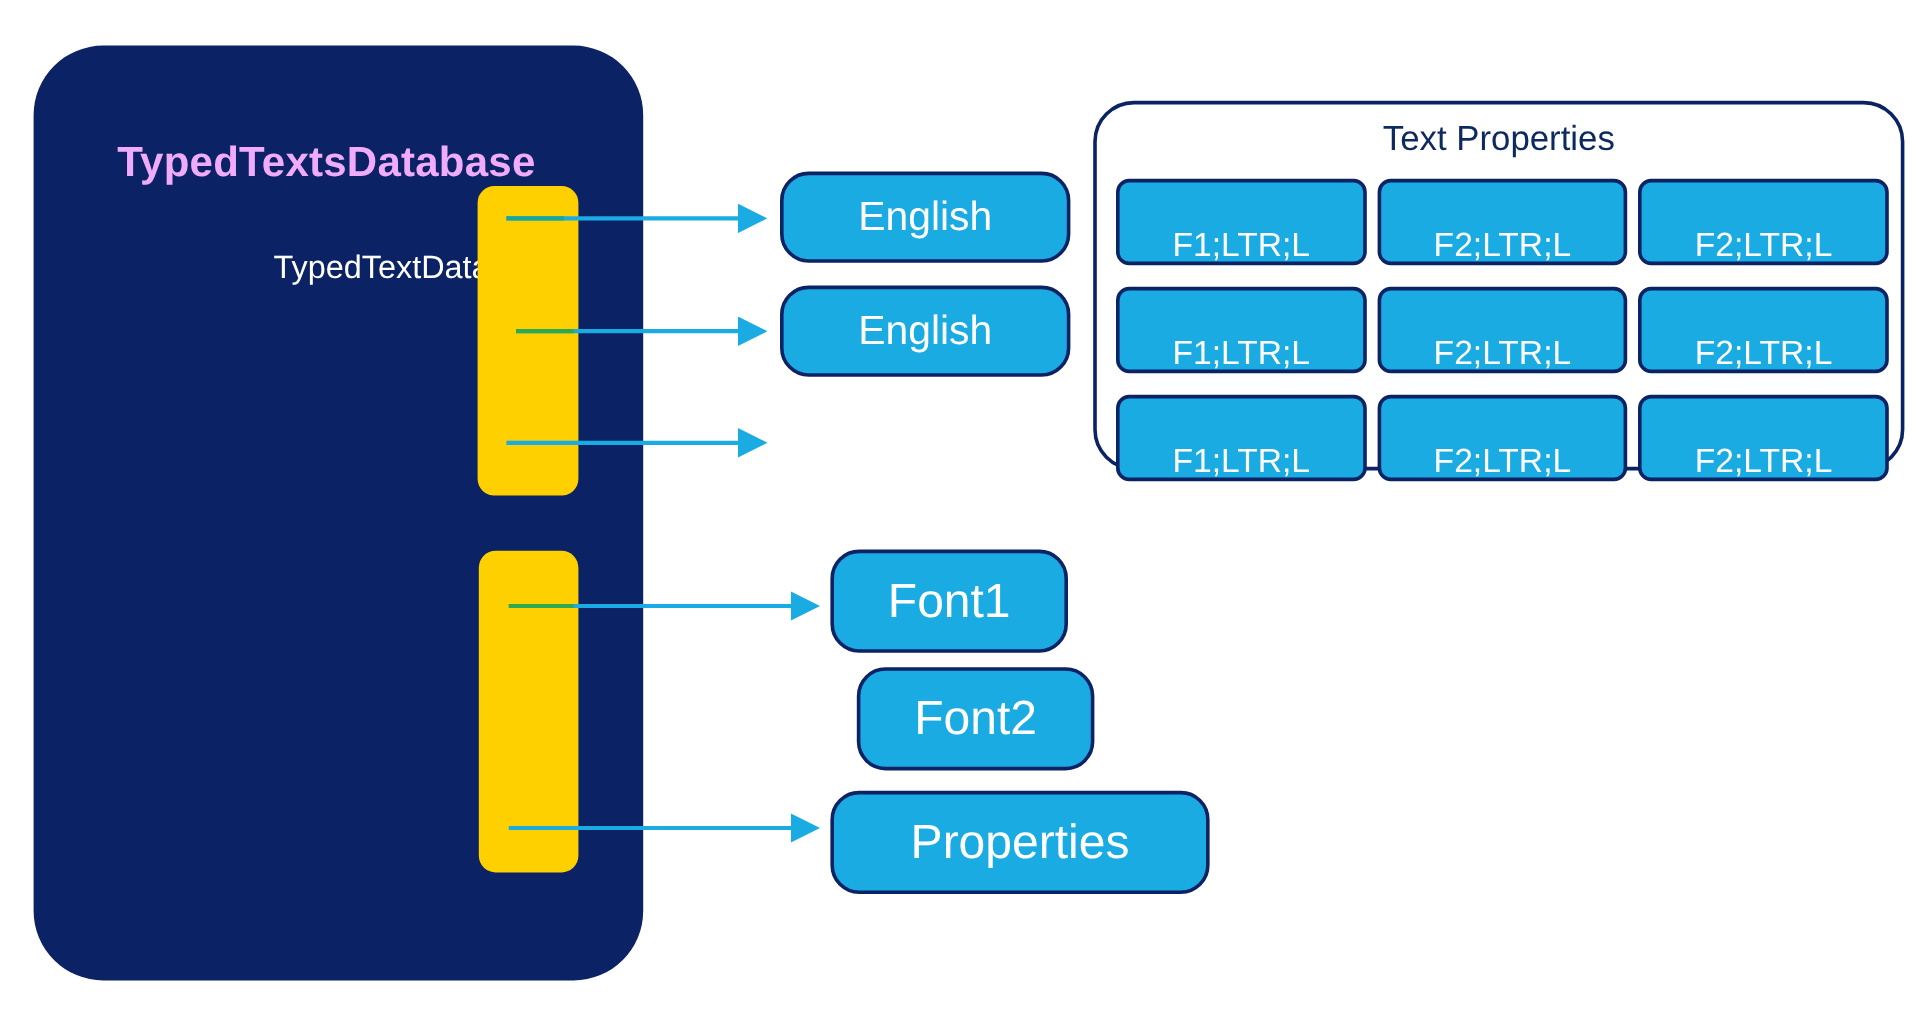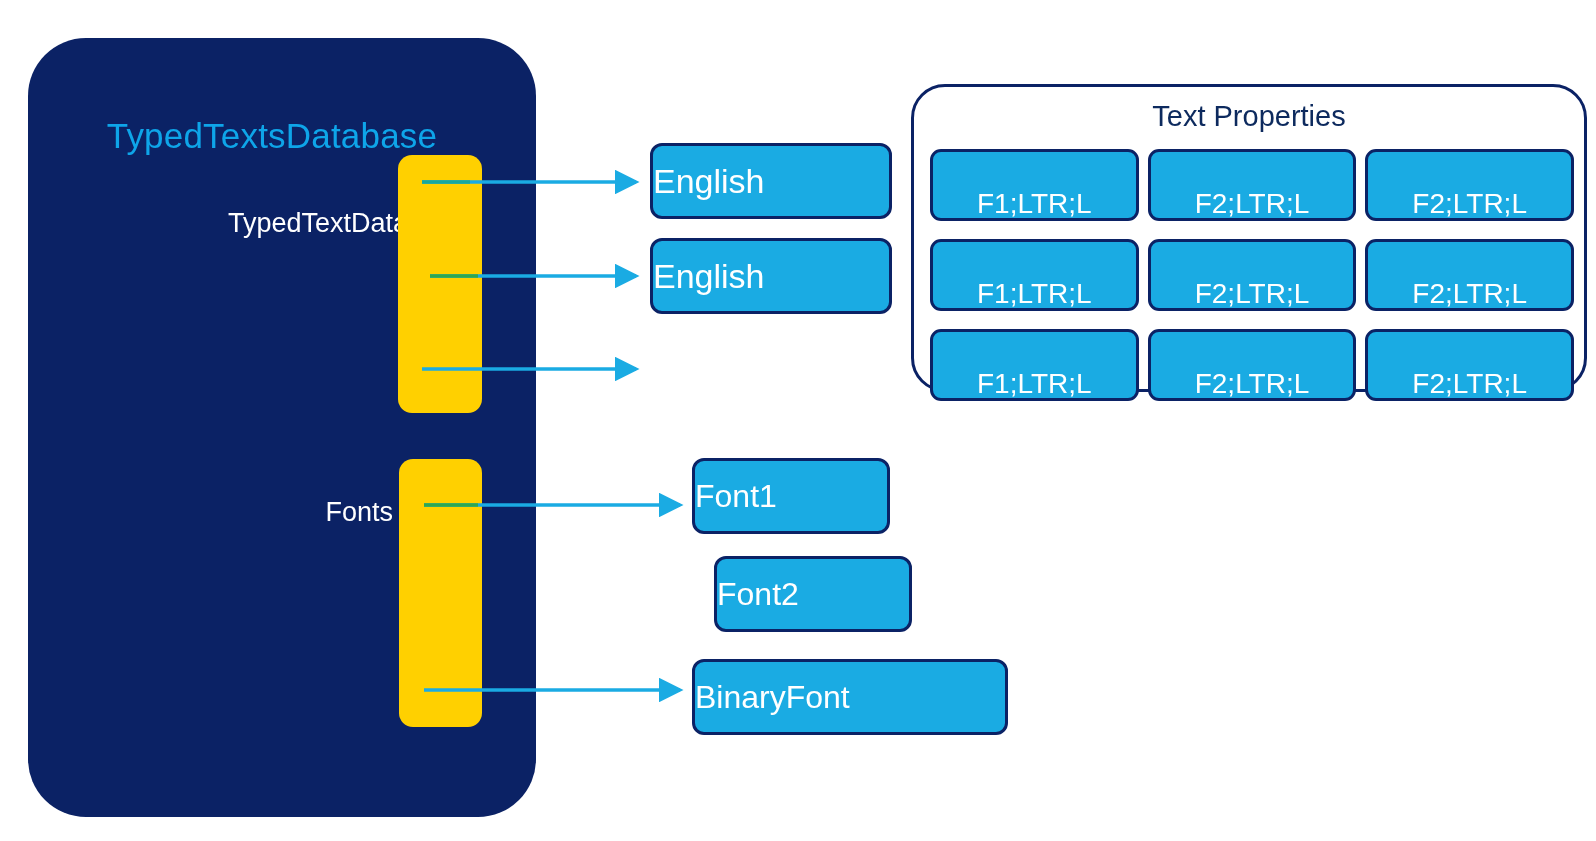--- a/index.html
+++ b/index.html
@@ -33,23 +33,23 @@
     height: 779px;
     background: #0b2265;
     border-radius: 58px;
   }
   .db-title {
     position: absolute;
     left: 0;
     top: 80px;
     width: 488px;
     text-align: center;
-    color: #0ea5e9;
+    color: #f0abfc;
     font-size: 35px;
-    font-weight: 400;
+    font-weight: 700;
     letter-spacing: 0.2px;
     line-height: 1;
   }
   .db-field-label {
     position: absolute;
     color: #ffffff;
     font-size: 27px;
     font-weight: 400;
     text-align: right;
     line-height: 1;
@@ -92,45 +92,46 @@
     width: 1596px;
     height: 841px;
     pointer-events: none;
   }
 
   
   .lb-box {
     position: absolute;
     background: #1aabe3;
     border: 3px solid #0b2265;
-    border-radius: 12px;
+    border-radius: 24px;
     box-sizing: border-box;
     display: flex;
     align-items: center;
+    justify-content: center;
     color: #ffffff;
     line-height: 1;
   }
 
   
   .lang-box {
     left: 650px;
     width: 242px;
     height: 76px;
     font-size: 34px;
     font-weight: 400;
   }
   .lang-box.l0 { top: 143px; }
   .lang-box.l1 { top: 238px; }
   .lang-box.l2 { top: 333px; }
 
   
   .font-box {
     left: 692px;
-    height: 76px;
-    font-size: 32px;
+    height: 86px;
+    font-size: 40px;
     font-weight: 400;
   }
   .font-box.f0 { top: 458px; width: 198px; }
   .font-box.f1 { top: 556px; width: 198px; margin-left: 22px; }
   .font-box.f2 { top: 659px; width: 316px; }
 
   
   .props-panel {
     position: absolute;
     left: 911px;
@@ -182,21 +183,20 @@
 </head>
 <body>
 
 <div id="canvas">
 
   <div class="db-container">
     <div class="db-title">TypedTextsDatabase</div>
 
     <div class="db-field-label typed">TypedTextData</div>
 
-    <div class="db-field-label fonts">Fonts</div>
   </div>
 
   <div class="yellow-bar texts"></div>
   <div class="yellow-bar fonts"></div>
 
   <svg id="connectors" viewBox="0 0 1596 841" xmlns="http://www.w3.org/2000/svg">
     <defs>
       <marker id="arrowhead" markerWidth="7" markerHeight="7" refX="6" refY="3.5" orient="auto" markerUnits="strokeWidth">
         <path d="M0,0 L7,3.5 L0,7 Z" fill="#1aabe3"></path>
       </marker>
@@ -223,21 +223,21 @@
     <span>English</span>
   </div>
 
   <div class="lb-box font-box f0">
     <span>Font1</span>
   </div>
   <div class="lb-box font-box f1">
     <span>Font2</span>
   </div>
   <div class="lb-box font-box f2">
-    <span>BinaryFont</span>
+    <span>Properties</span>
   </div>
 
   <div class="props-panel">
     <div class="props-title">Text Properties</div>
 
     <div class="props-grid">
       <div class="prop-cell">
         <span>F1;LTR;L</span>
       </div>
       <div class="prop-cell">

